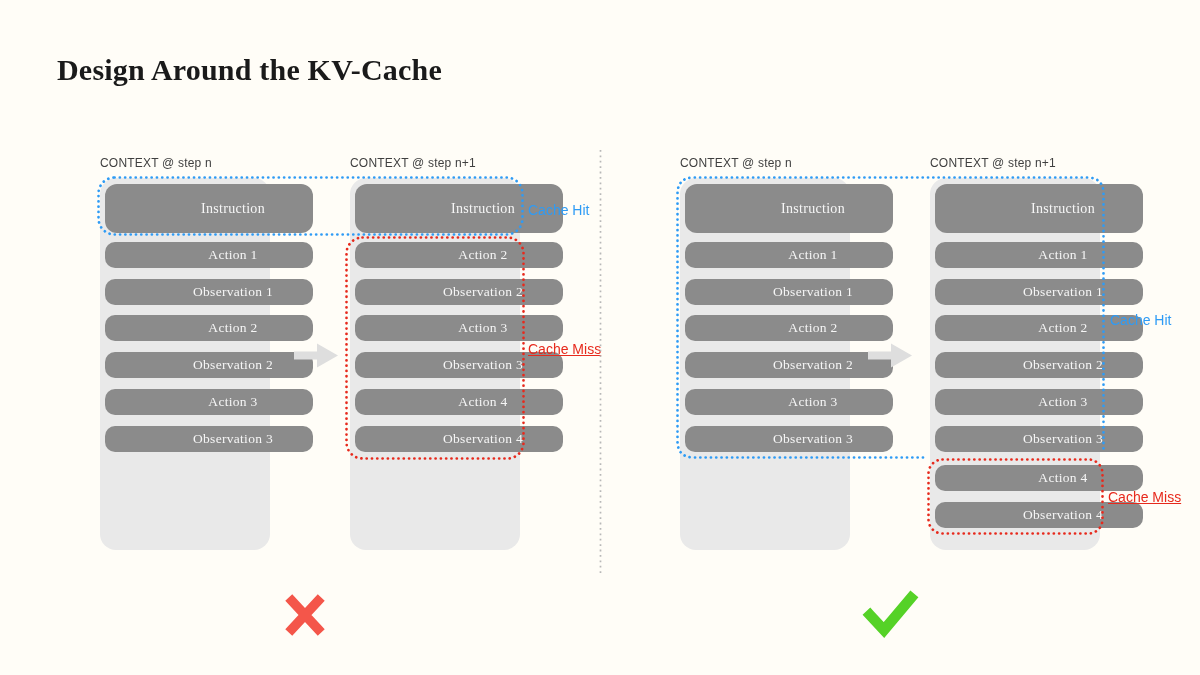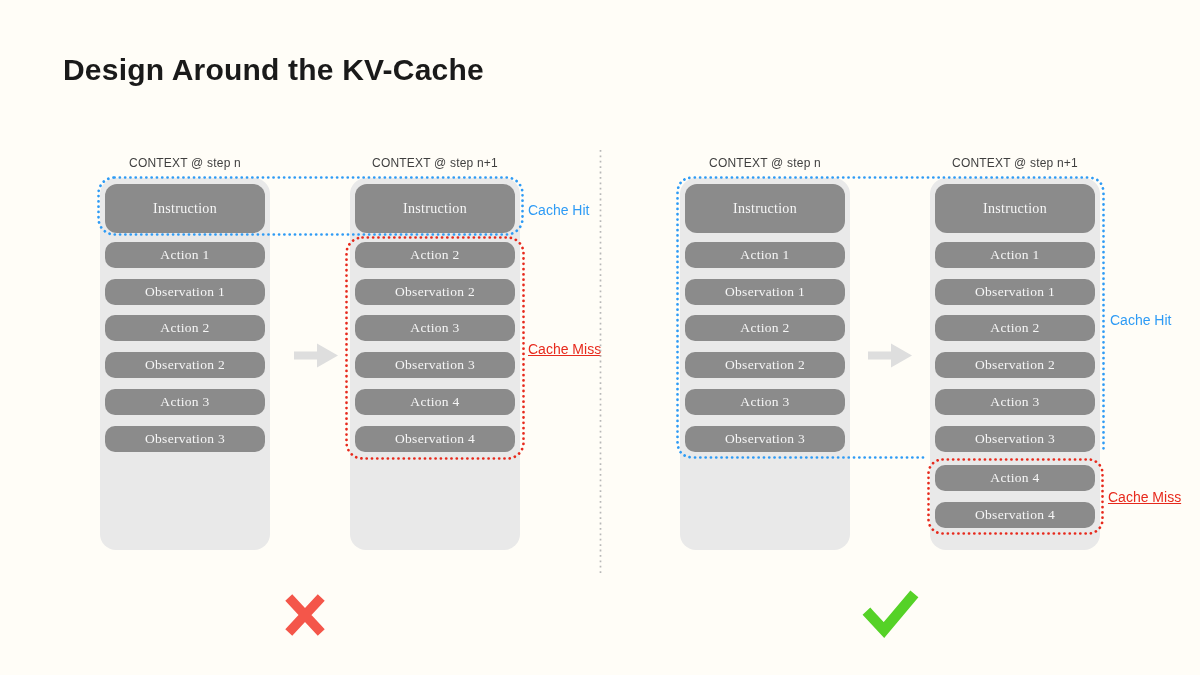--- a/index.html
+++ b/index.html
@@ -6,39 +6,39 @@
     --background:#fffdf7; --title_text:#1a1a1a; --container_gray:#e9e9e9;
     --box_gray:#8b8b8b; --box_text:#f6f6f6; --header_text:#3f3f3f;
     --cache_hit_blue:#2e9bf5; --cache_miss_red:#e7291c;
     --cross_red:#f4564a; --check_green:#55d227;
     --arrow_gray:#dedede; --divider_gray:#b8b8b8;
   }
   html,body{margin:0;padding:0;}
   body{background:var(--background); font-family:"Liberation Sans", sans-serif;}
   .canvas{position:relative; width:1200px; height:675px; overflow:hidden; background:var(--background);}
   .slide-title{
-    position:absolute; left:63px; top:53px; margin:0;
-    font-family:Liberation Sans, sans-serif; font-weight:700;
+    position:absolute; left:57px; top:53px; margin:0;
+    font-family:Liberation Serif, serif; font-weight:700;
     font-size:30px; letter-spacing:.2px; color:var(--title_text);
   }
   .col{position:absolute; top:0; width:170px; height:600px;}
   .col-header{
-    position:absolute; top:155px; left:0; width:170px; text-align:center;
+    position:absolute; top:155px; left:0; width:170px; text-align:left;
     font-size:12px; line-height:16px; color:var(--header_text); letter-spacing:.2px;
   }
   .ctr{
     position:absolute; top:178px; left:0; width:170px; height:372px;
     background:var(--container_gray); border-radius:16px;
   }
   .box{
     position:absolute; left:5px; width:160px; height:26px;
     background:var(--box_gray); border-radius:10px;
     color:var(--box_text); font-family:"Liberation Serif", serif;
     font-size:13.5px; letter-spacing:.3px;
-    display:flex; align-items:center; justify-content:center;
+    display:flex; align-items:center; justify-content:center;padding-left:48px;
   }
   .box.instruction{height:49px; border-radius:12px; font-size:14px;}
   .cache-label{position:absolute; font-size:14px; white-space:nowrap;}
   .cache-hit{color:var(--cache_hit_blue);}
   .cache-miss{color:var(--cache_miss_red);text-decoration:underline;}
   svg.overlay{position:absolute; left:0; top:0; pointer-events:none;}
   .dot-blue{fill:none; stroke:var(--cache_hit_blue); stroke-width:2.7; stroke-linecap:round; stroke-dasharray:0.1 5.2;}
   .dot-red{fill:none; stroke:var(--cache_miss_red); stroke-width:2.7; stroke-linecap:round; stroke-dasharray:0.1 5.2;}
   .divider-line{stroke:var(--divider_gray); stroke-width:1.7; stroke-dasharray:1.8 3.6;}
   .arrow-shape{fill:var(--arrow_gray);}

